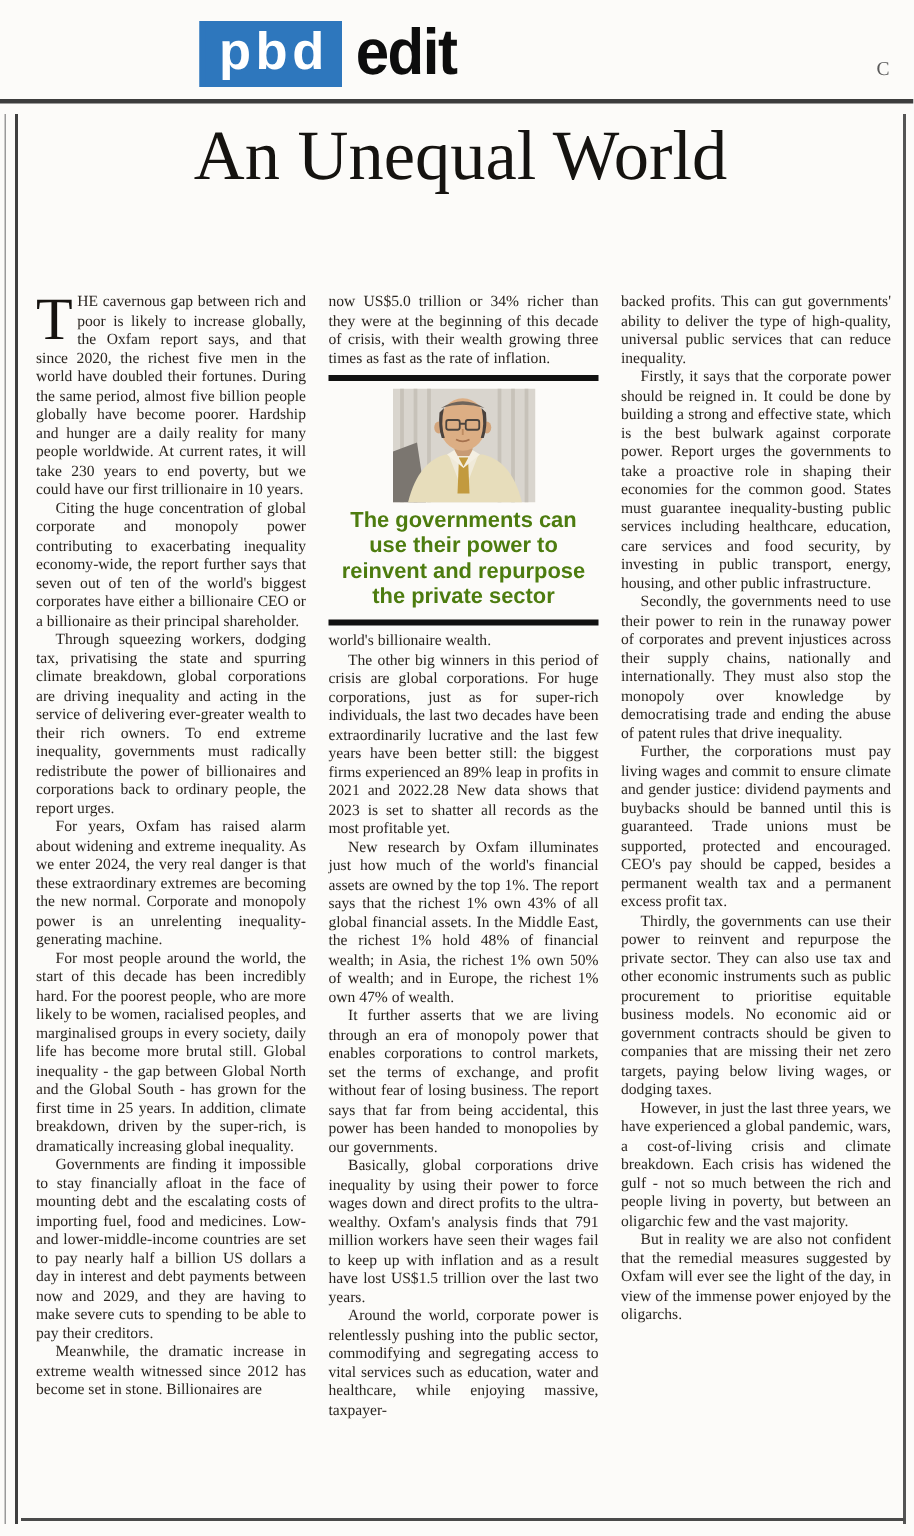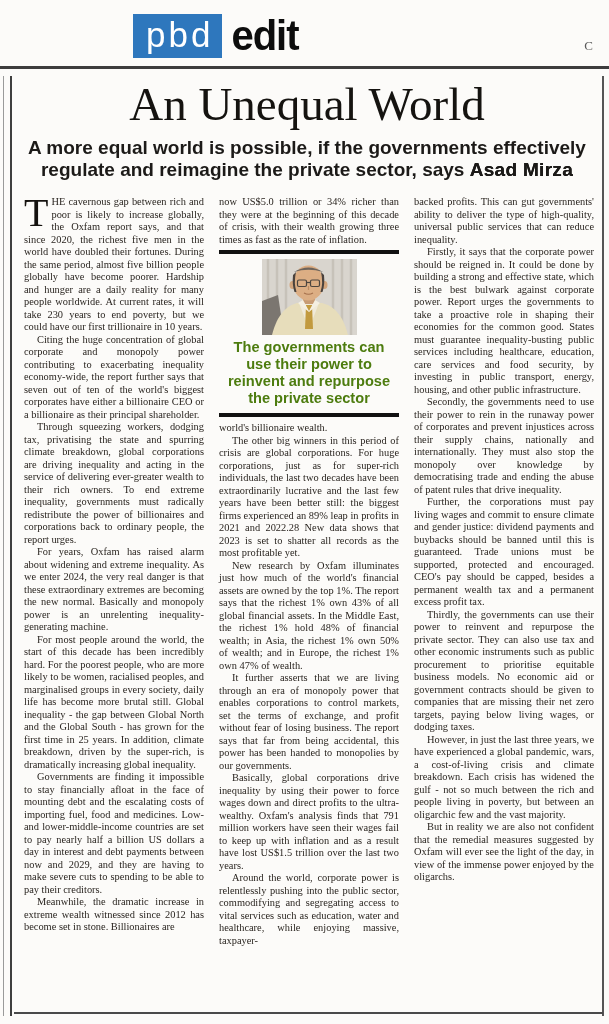--- a/index.html
+++ b/index.html
@@ -4,21 +4,21 @@
 <style>
   html,body{margin:0;padding:0;}
   body{width:609px;height:1024px;overflow:hidden;background:#fbfaf8;
        font-family:"Liberation Serif",serif;color:#29241f;}
   .page{position:relative;width:609px;height:1024px;background:#fcfbf9;}
 
   
   .masthead{position:absolute;top:0;left:0;width:609px;height:68px;}
   .logo{position:absolute;left:133px;top:13px;display:flex;align-items:center;}
   .logo-pbd{display:inline-block;background:#2e77bd;color:#ffffff;
-            font-family:"Liberation Sans",sans-serif;font-weight:normal;
+            font-family:"Liberation Sans",sans-serif;font-weight:bold;
             font-size:35px;line-height:40px;padding:1px 9px 3px 9px;
             letter-spacing:3px;border-left:4px solid #2e77bd;}
   .logo-edit{font-family:"Liberation Sans",sans-serif;font-weight:bold;
              color:#0d0d0d;font-size:40px;letter-spacing:-1px;margin-left:9px;
              transform:scaleY(1.08);}
   .corner-c{position:absolute;right:16px;top:38px;font-size:13px;color:#5a5a5a;
             font-family:"Liberation Serif",serif;}
   .masthead-rule{position:absolute;top:66px;left:0;width:609px;height:3px;background:#3d3d3d;}
 
   
@@ -68,30 +68,29 @@
   </header>
   <div class="masthead-rule"></div>
 
   <div class="border-left-outer"></div>
   <div class="border-left-inner"></div>
   <div class="border-right"></div>
   <div class="bottom-rule"></div>
 
   <div class="headline">
     <h1>An Unequal World</h1>
-    <p class="subtitle"><span>A more equal world is possible, if the governments effectively regulate and reimagine the private sector, says </span><span class="author">Asad Mirza</span></p>
   </div>
 
   <div class="columns">
 
     <div class="col">
       <p class="noindent"><span class="dropcap">T</span><span>HE cavernous gap between rich and poor is likely to increase globally, the Oxfam report says, and that since 2020, the richest five men in the world have doubled their fortunes. During the same period, almost five billion people globally have become poorer. Hardship and hunger are a daily reality for many people worldwide. At current rates, it will take 230 years to end poverty, but we could have our first trillionaire in 10 years.</span></p>
       <p>Citing the huge concentration of global corporate and monopoly power contributing to exacerbating inequality economy-wide, the report further says that seven out of ten of the world's biggest corporates have either a billionaire CEO or a billionaire as their principal shareholder.</p>
       <p>Through squeezing workers, dodging tax, privatising the state and spurring climate breakdown, global corporations are driving inequality and acting in the service of delivering ever-greater wealth to their rich owners. To end extreme inequality, governments must radically redistribute the power of billionaires and corporations back to ordinary people, the report urges.</p>
-      <p>For years, Oxfam has raised alarm about widening and extreme inequality. As we enter 2024, the very real danger is that these extraordinary extremes are becoming the new normal. Basically and monopoly power is an unrelenting inequality-generating machine.</p>
+      <p>For years, Oxfam has raised alarm about widening and extreme inequality. As we enter 2024, the very real danger is that these extraordinary extremes are becoming the new normal. Corporate and monopoly power is an unrelenting inequality-generating machine.</p>
       <p>For most people around the world, the start of this decade has been incredibly hard. For the poorest people, who are more likely to be women, racialised peoples, and marginalised groups in every society, daily life has become more brutal still. Global inequality - the gap between Global North and the Global South - has grown for the first time in 25 years. In addition, climate breakdown, driven by the super-rich, is dramatically increasing global inequality.</p>
       <p>Governments are finding it impossible to stay financially afloat in the face of mounting debt and the escalating costs of importing fuel, food and medicines. Low- and lower-middle-income countries are set to pay nearly half a billion US dollars a day in interest and debt payments between now and 2029, and they are having to make severe cuts to spending to be able to pay their creditors.</p>
       <p>Meanwhile, the dramatic increase in extreme wealth witnessed since 2012 has become set in stone. Billionaires are</p>
     </div>
 
     <div class="col">
       <p class="noindent">now US$5.0 trillion or 34% richer than they were at the beginning of this decade of crisis, with their wealth growing three times as fast as the rate of inflation.</p>
 
       <div class="photo-block">
         <div class="rule-thick"></div>

